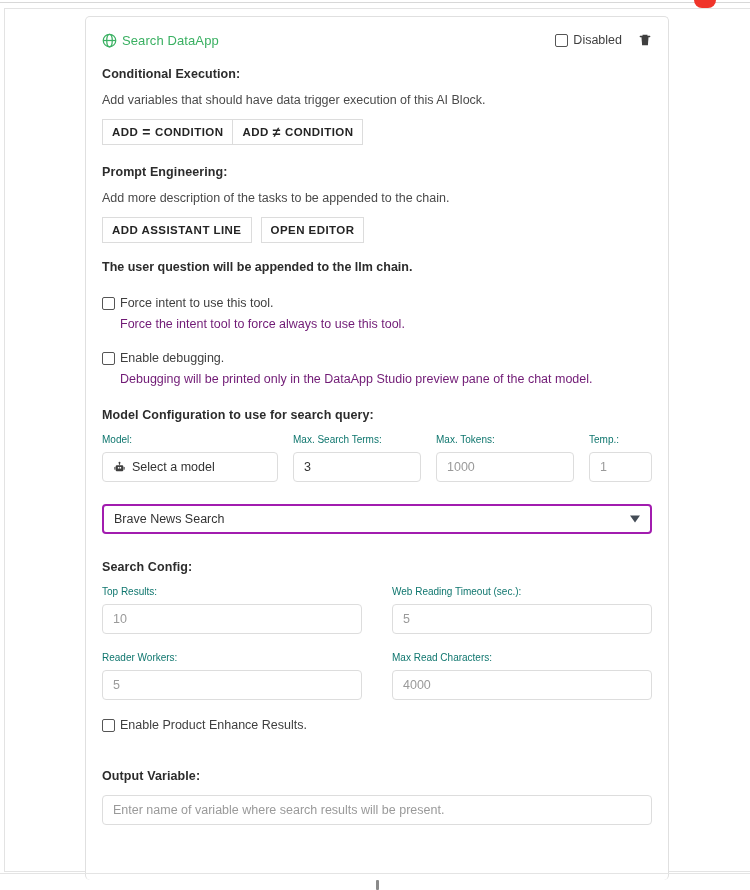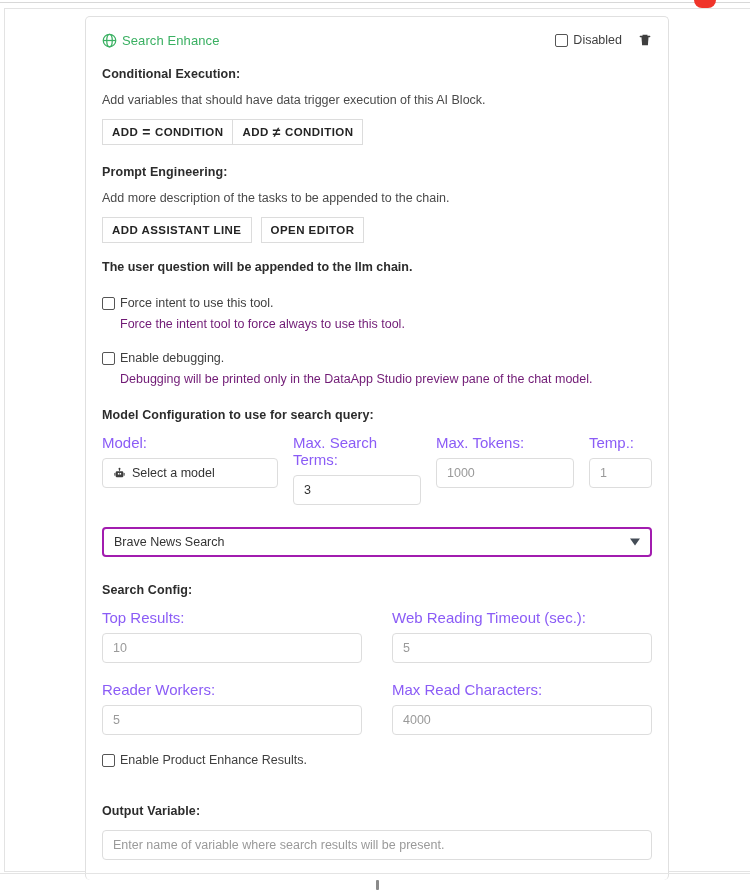--- a/index.html
+++ b/index.html
@@ -170,22 +170,22 @@
     line-height: 15px;
   }
   .sub-note {
     font-size: 12.5px;
     color: #701a75;
     margin: 0 0 20px 18px;
   }
 
   
   .field-label {
-    font-size: 15px;
-    color: #8b5cf6;
+    font-size: 10px;
+    color: #0f766e;
     margin-bottom: 7px;
     display: block;
   }
   .txt-input {
     width: 100%;
     height: 30px;
     border: 1px solid #dddddd;
     border-radius: 4px;
     background: #ffffff;
     padding: 0 10px;
@@ -289,21 +289,21 @@
     <div class="card-inner">
 
       
       <div class="block-header">
         <div class="block-title-wrap">
           <svg class="globe-icon" viewBox="0 0 24 24">
             <circle cx="12" cy="12" r="10" fill="none" stroke="#3ab062" stroke-width="2"></circle>
             <ellipse cx="12" cy="12" rx="4.4" ry="10" fill="none" stroke="#3ab062" stroke-width="2"></ellipse>
             <line x1="2" y1="12" x2="22" y2="12" stroke="#3ab062" stroke-width="2"></line>
           </svg>
-          <span class="block-title">Search Enhance</span>
+          <span class="block-title">Search DataApp</span>
         </div>
         <div class="header-right">
           <div class="disabled-wrap">
             <span class="cbox"></span>
             <span class="disabled-label">Disabled</span>
           </div>
           <svg class="trash-icon" viewBox="0 0 24 24">
             <path d="M4 6h16M9 6V4h6v2" stroke="#3f3f3f" stroke-width="2.4" fill="none" stroke-linecap="round"></path>
             <path d="M6 7h12l-1 14H7L6 7z" fill="#3f3f3f"></path>
           </svg>

